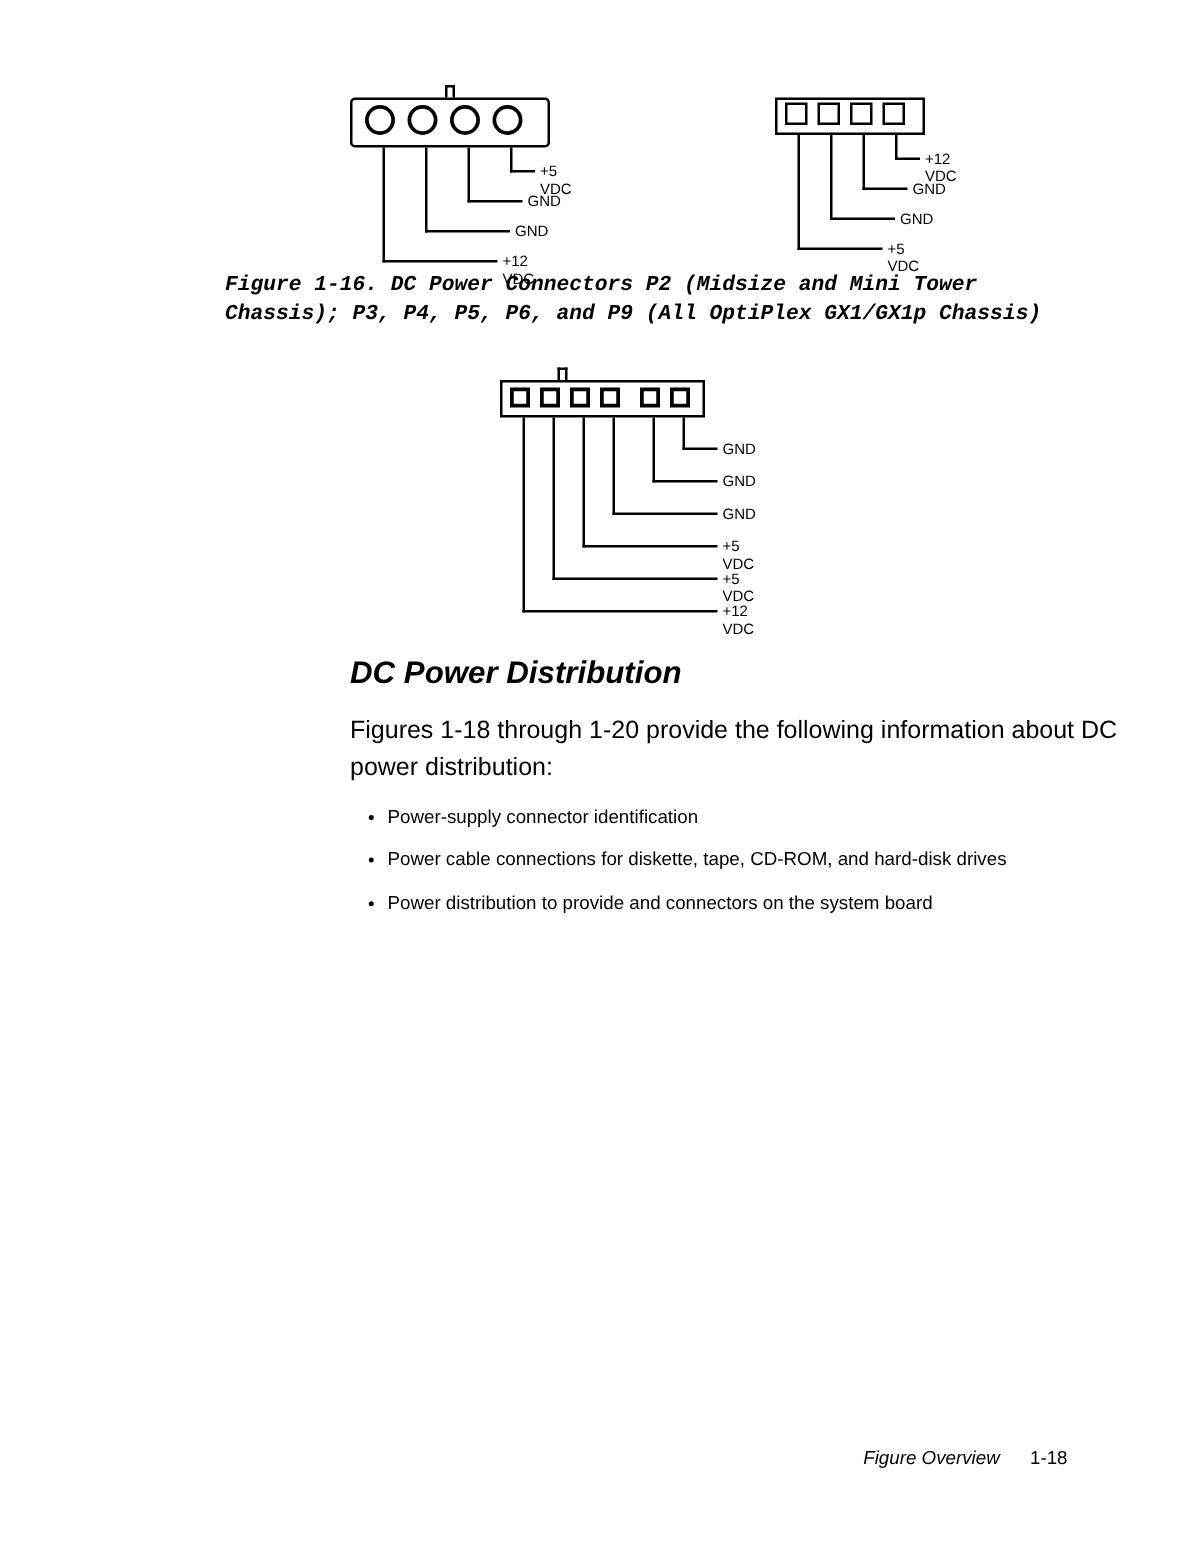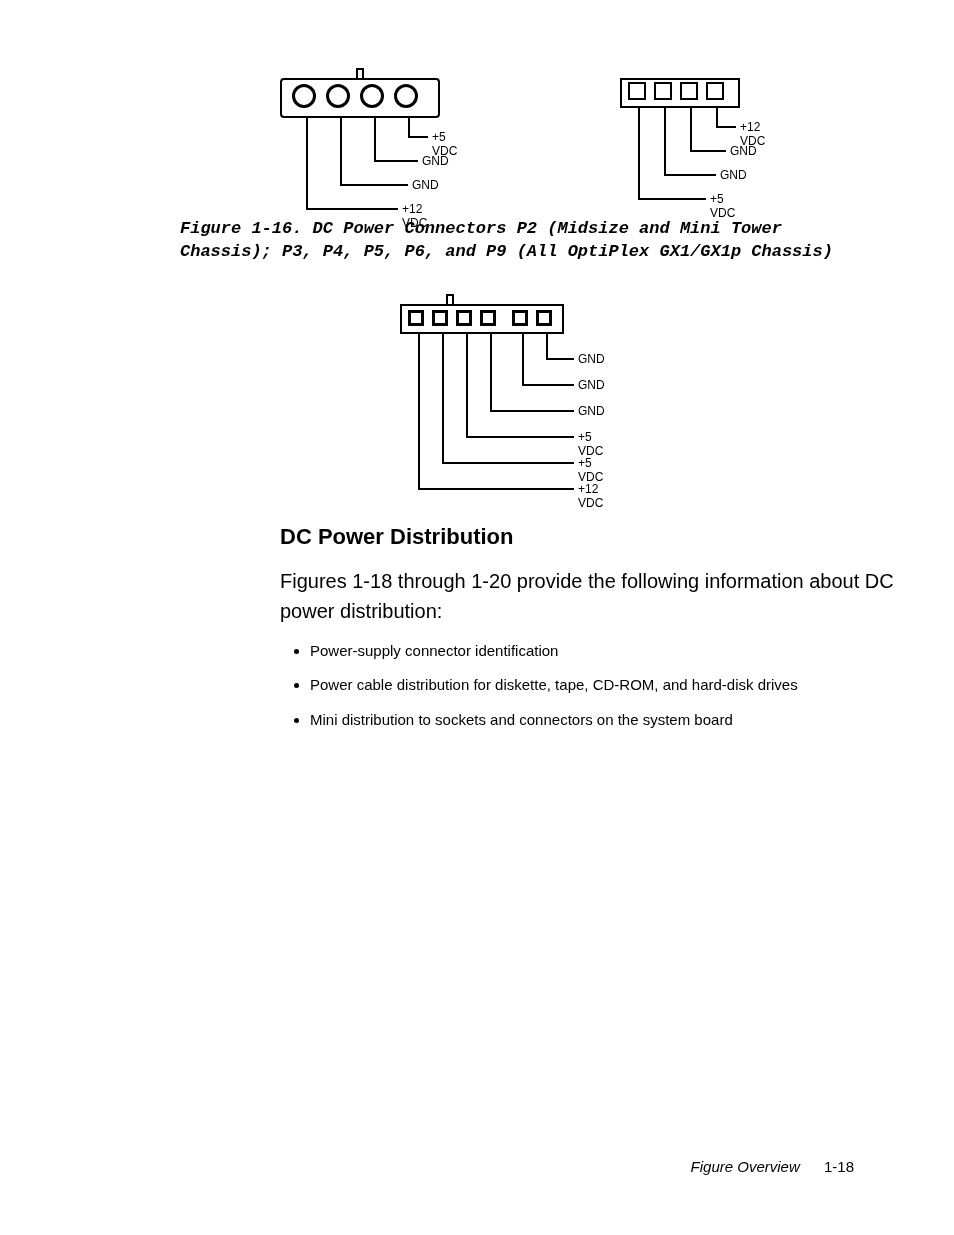--- a/index.html
+++ b/index.html
@@ -17,21 +17,21 @@
   .l-arm{position:absolute;border-left:2px solid #000;border-bottom:2px solid #000}
   .floppy-shell{position:absolute;top:10px;left:0;width:120px;height:30px;border:2px solid #000}
   .fp{position:absolute;top:14px;width:18px;height:18px;border:2px solid #000}
   .fp1{left:8px}.fp2{left:34px}.fp3{left:60px}.fp4{left:86px}
   .figcap{font-family:Liberation Mono, monospace;font-style:italic;font-weight:700;font-size:17px;margin:20px 0 0 80px;max-width:660px;line-height:1.35}
   .fig17{margin:30px 0 0 300px;width:180px;height:200px;position:relative}
   .p7-key{position:absolute;top:0;left:46px;width:8px;height:10px;border:2px solid #000;border-bottom:none}
   .p7-shell{position:absolute;top:10px;left:0;width:164px;height:30px;border:2px solid #000}
   .p7p{position:absolute;top:16px;width:16px;height:16px;border:3px solid #000}
   .pp1{left:8px}.pp2{left:32px}.pp3{left:56px}.pp4{left:80px}.pp5{left:112px}.pp6{left:136px}
-  .section{font-size:22px;margin:30px 0 0 180px}
+  .section{font-style:italic;font-size:25px;margin:30px 0 0 180px}
   .bodytext{font-size:20px;margin:16px 0 0 180px;max-width:640px;line-height:1.5}
   ul.bl{margin:14px 0 16px 210px;max-width:600px}
   ul.bl li{font-size:15px;margin-bottom:12px;line-height:1.5}
   .footer{position:absolute;bottom:60px;right:100px;font-size:15px}
   .footer .pn{font-style:italic;margin-right:20px}
 </style>
 </head>
 <body>
 
 <div class="page">
@@ -98,22 +98,22 @@
     <span class="mlab" style="top:188px;left:178px">+12 VDC</span>
   </div>
 
 
   <h3 class="section">DC Power Distribution</h3>
 
   <p class="bodytext">Figures 1-18 through 1-20 provide the following information about DC power distribution:</p>
 
   <ul class="bl">
     <li>Power-supply connector identification</li>
-    <li>Power cable distribution for diskette, tape, CD-ROM, and hard-disk drives</li>
-    <li>Mini distribution to sockets and connectors on the system board</li>
+    <li>Power cable connections for diskette, tape, CD-ROM, and hard-disk drives</li>
+    <li>Power distribution to provide and connectors on the system board</li>
   </ul>
 
 </div>
 
 <div class="footer">
   <span class="pn">Figure Overview</span>
   <span>1-18</span>
 </div>
 
 </body></html>

